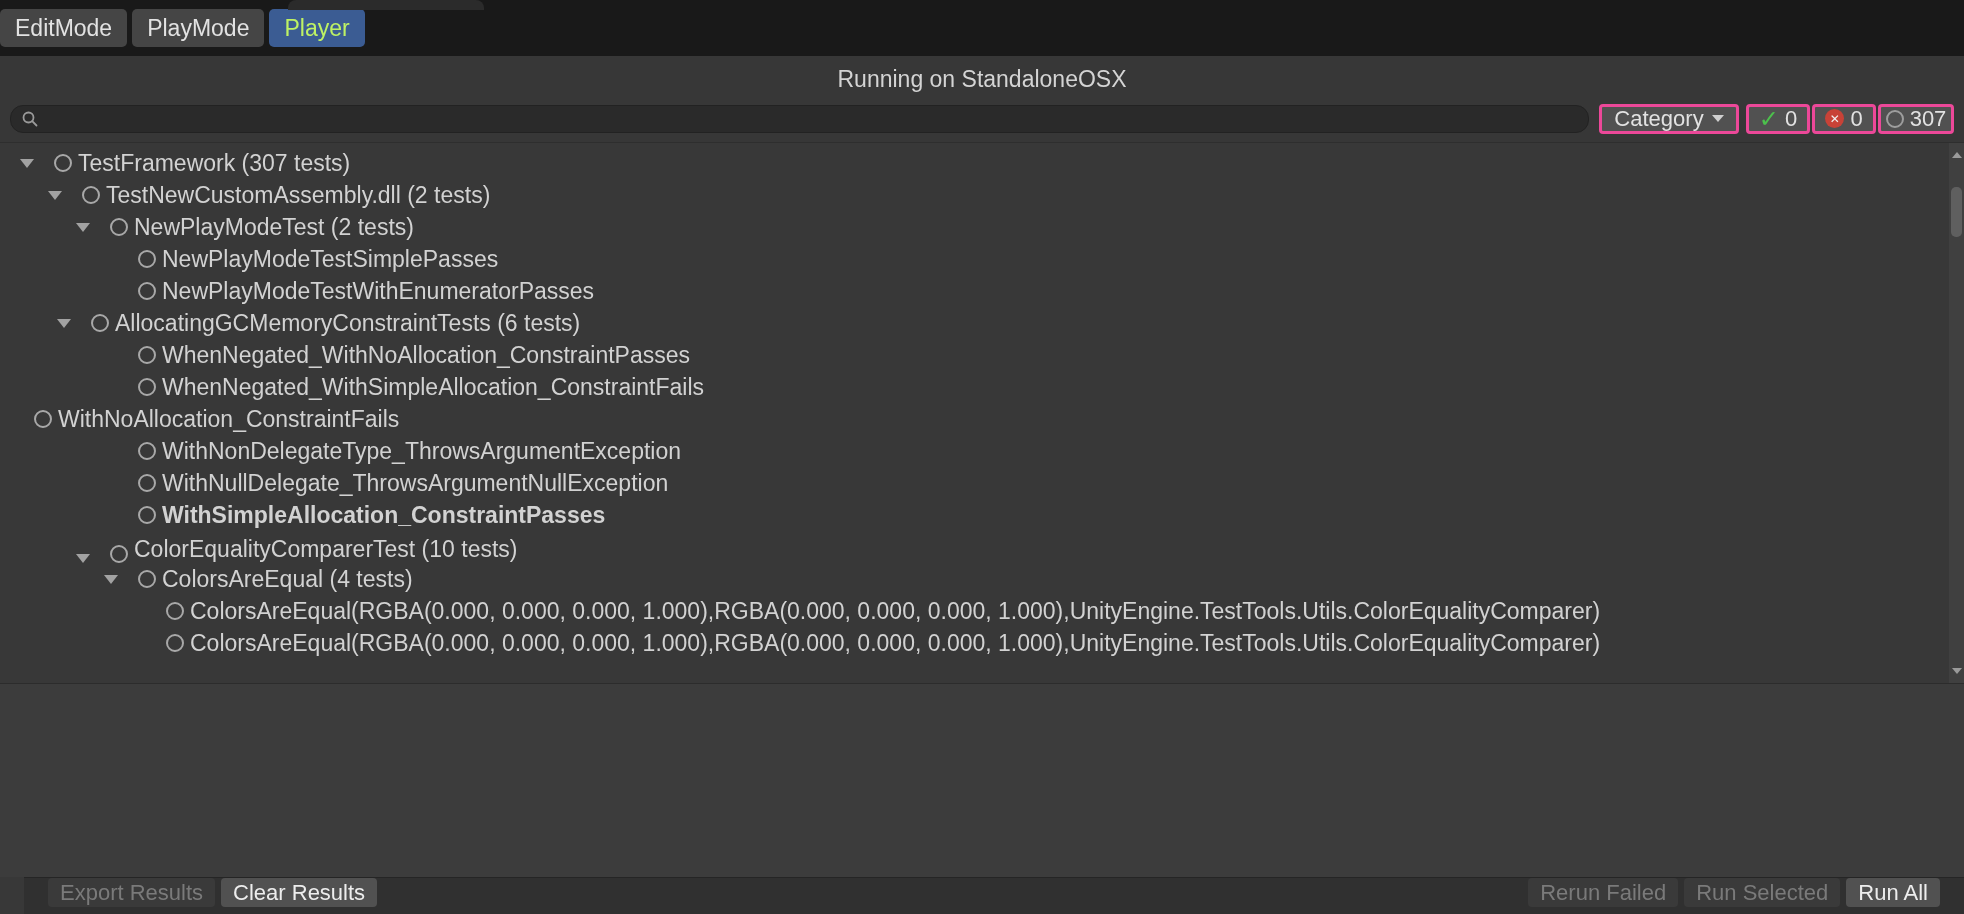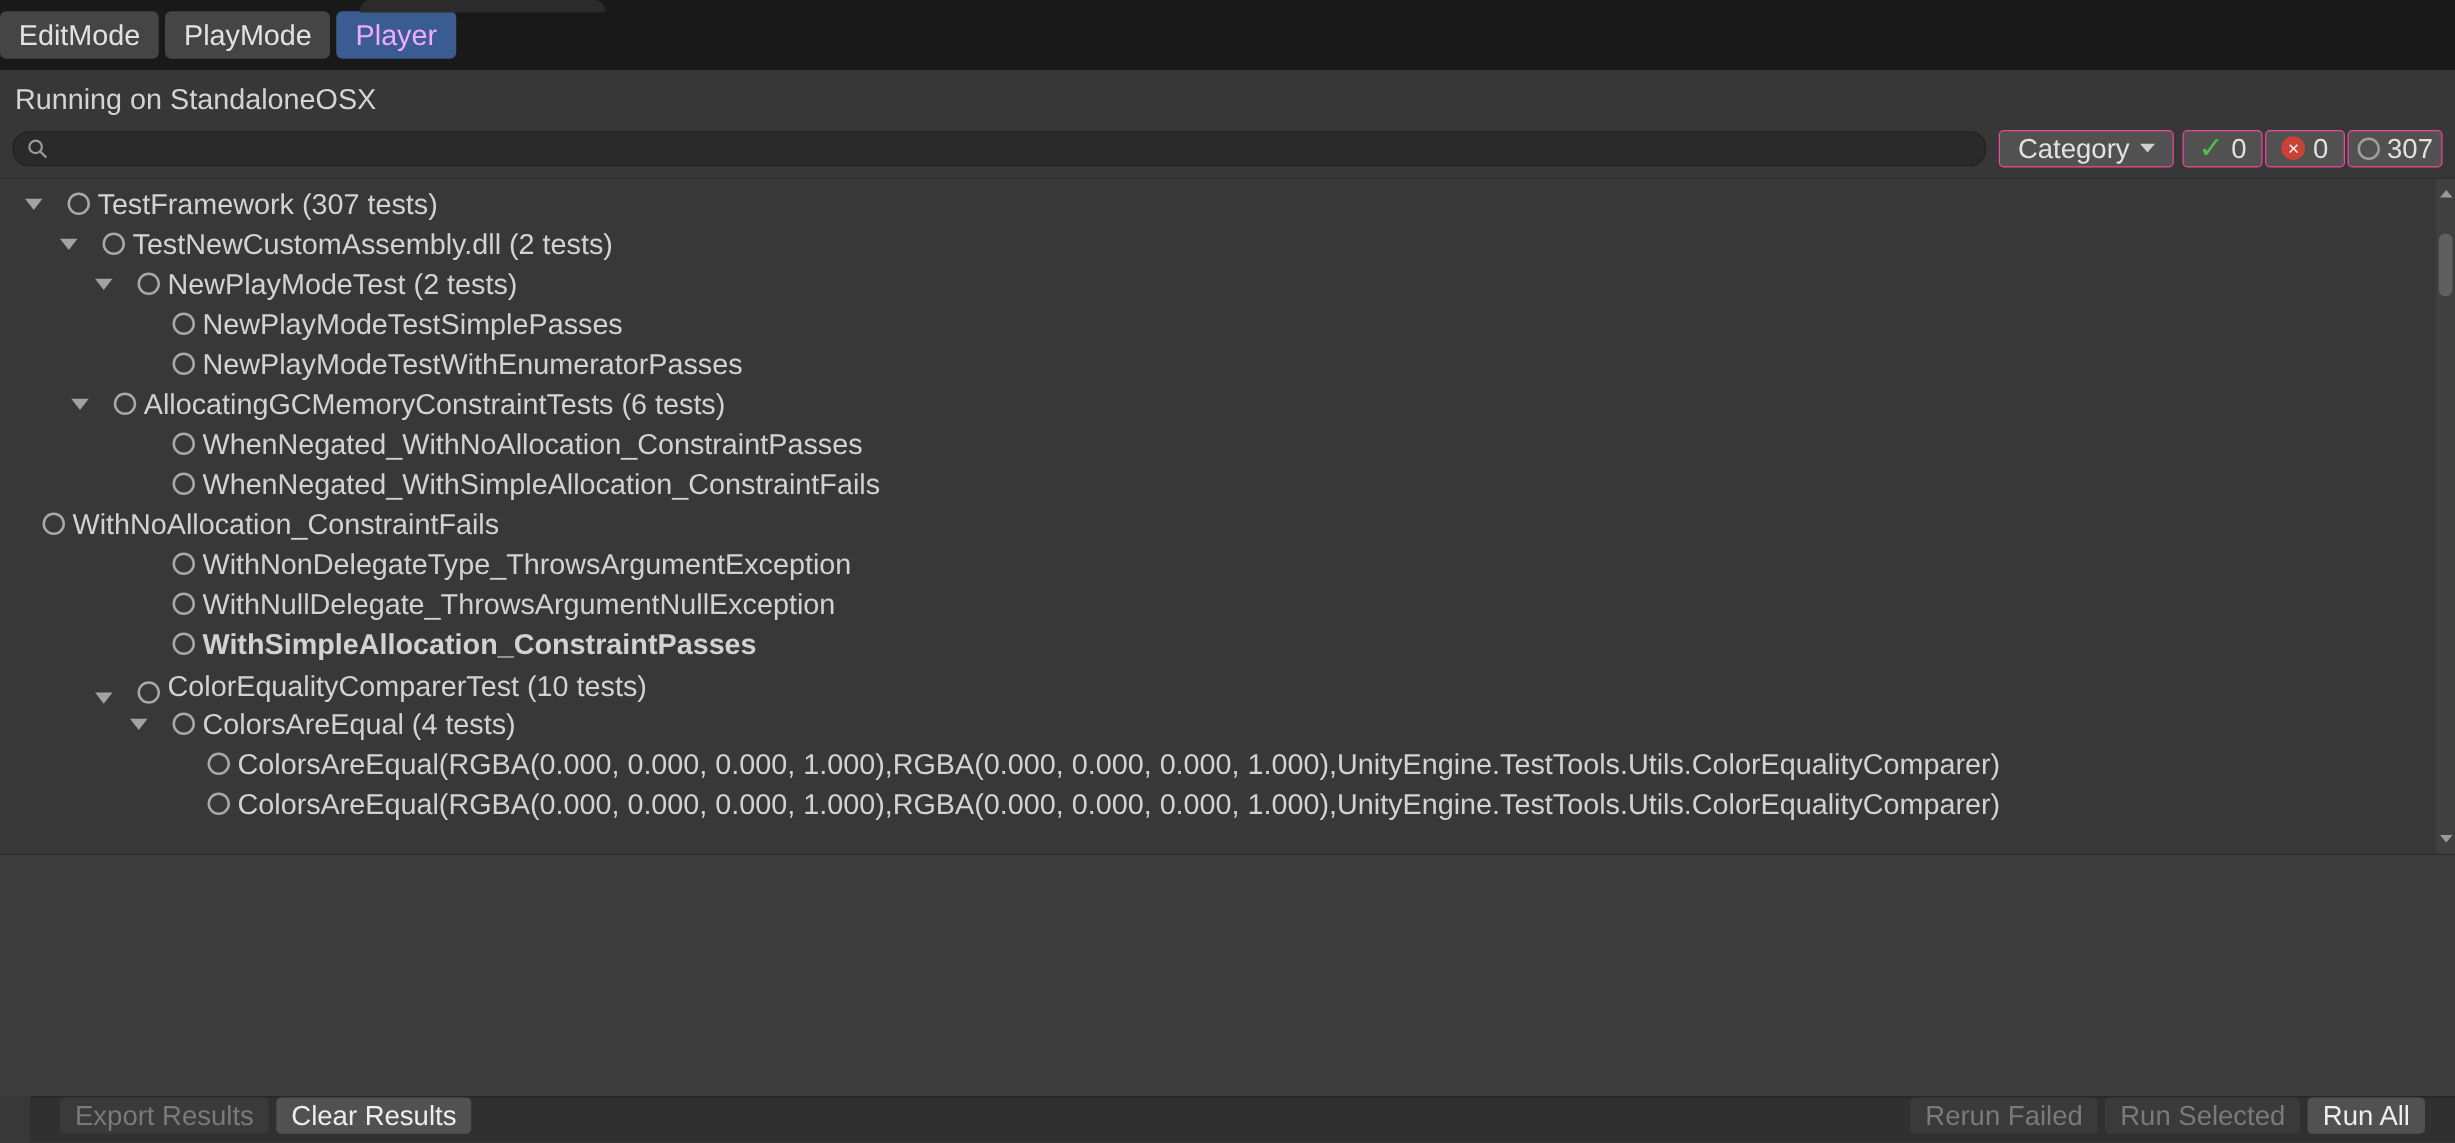--- a/index.html
+++ b/index.html
@@ -9,36 +9,36 @@
          color:#D2D2D2; }
 
   
   .topbar { height:56px; background:#191919; position:relative; flex:0 0 auto;
             display:flex; align-items:center; }
   .window-tab { position:absolute; left:288px; top:0; width:196px; height:10px;
                 background:#2b2b2b; border-radius:8px 8px 0 0; }
   .mode-tabs { display:flex; gap:5px; }
   .mode-btn { font-family:inherit; font-size:23px; color:#E2E2E2; background:#454545;
               border:none; border-radius:5px; padding:6px 15px; height:38px; cursor:pointer; }
-  .mode-btn.active { background:#3B5C93; color:#f0abfc; }
+  .mode-btn.active { background:#3B5C93; color:#bef264; }
 
   
   .status-row { height:47px; background:#373737; display:flex; align-items:center;
-                padding:0 12px; font-size:23px; color:#D4D4D4; flex:0 0 auto; }
+                padding:0 12px; font-size:23px; color:#D4D4D4; flex:0 0 auto;justify-content:center; }
 
   
   .toolbar { height:40px; background:#373737; display:flex; align-items:center;
              padding:0 10px 8px 10px; flex:0 0 auto; border-bottom:1px solid #2e2e2e; }
   .search-field { flex:1 1 auto; height:28px; background:#2A2A2A; border:1px solid #222222;
                   border-radius:13px; display:flex; align-items:center; padding:0 10px;
                   margin-right:10px; }
   .search-field svg { flex:0 0 auto; margin-right:6px; }
   .search-field input { flex:1 1 auto; background:transparent; border:none; outline:none;
                         color:#D2D2D2; font-size:20px; font-family:inherit; min-width:0; }
-  .tb-btn { height:30px; background:#515151; border:1px solid #ec4899; border-radius:4px;
+  .tb-btn { height:30px; background:#515151; border:3px solid #ec4899; border-radius:4px;
             color:#E2E2E2; font-size:22px; font-family:inherit; display:flex;
             align-items:center; justify-content:center; cursor:pointer; }
   .dropdown { width:140px; gap:8px; margin-right:5px; }
   .dd-caret { width:0; height:0; border-left:6px solid transparent; border-right:6px solid transparent;
               border-top:7px solid #CFCFCF; display:inline-block; }
   .counter { gap:6px; margin-left:2px; }
   .counter.passed { width:64px; }
   .counter.failed { width:64px; }
   .counter.notrun { width:76px; }
   .check-glyph { color:#4CC04C; font-size:24px; font-weight:bold; line-height:1; }

